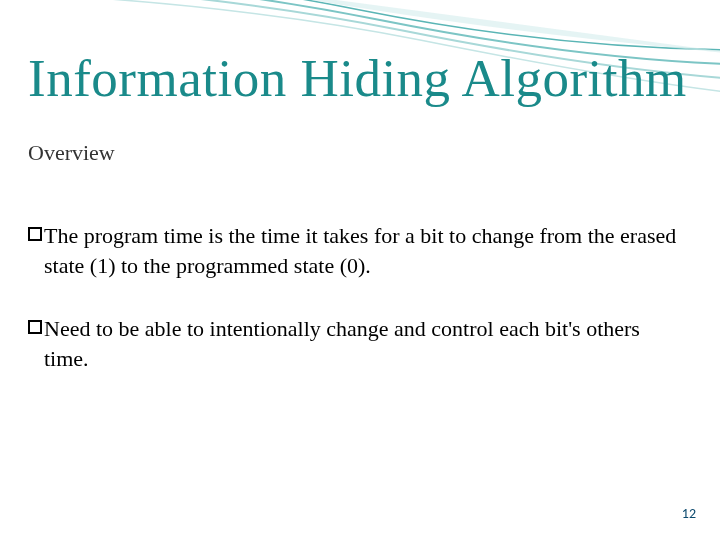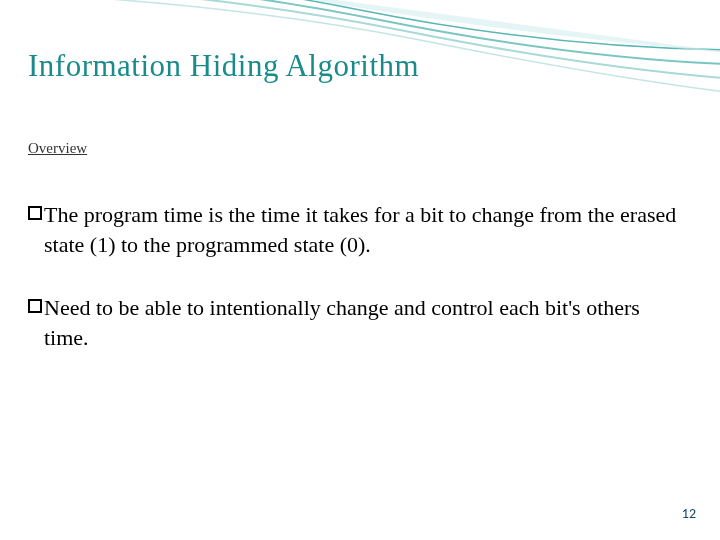--- a/index.html
+++ b/index.html
@@ -20,43 +20,43 @@
     top: 0;
     left: 0;
     width: 720px;
     height: 120px;
     pointer-events: none;
   }
   .slide-title {
     position: absolute;
     top: 48px;
     left: 28px;
-    font-size: 31px;
+    font-size: 53px;
     color: #1a8a8a;
     font-weight: normal;
     letter-spacing: 0.5px;
   }
   .subtitle {
     position: absolute;
     top: 140px;
     left: 28px;
-    font-size: 15px;
+    font-size: 22px;
     color: #333;
-    text-decoration: underline;
   }
   .bullet-list {
     position: absolute;
     top: 200px;
     left: 28px;
     right: 40px;
   }
   .bullet-item {
     display: flex;
     align-items: flex-start;
     margin-bottom: 34px;
+    margin-top: 21px;
   }
   .bullet-marker {
     display: inline-block;
     width: 14px;
     height: 14px;
     border: 2px solid #000;
     margin-right: 2px;
     margin-top: 6px;
     flex-shrink: 0;
   }

